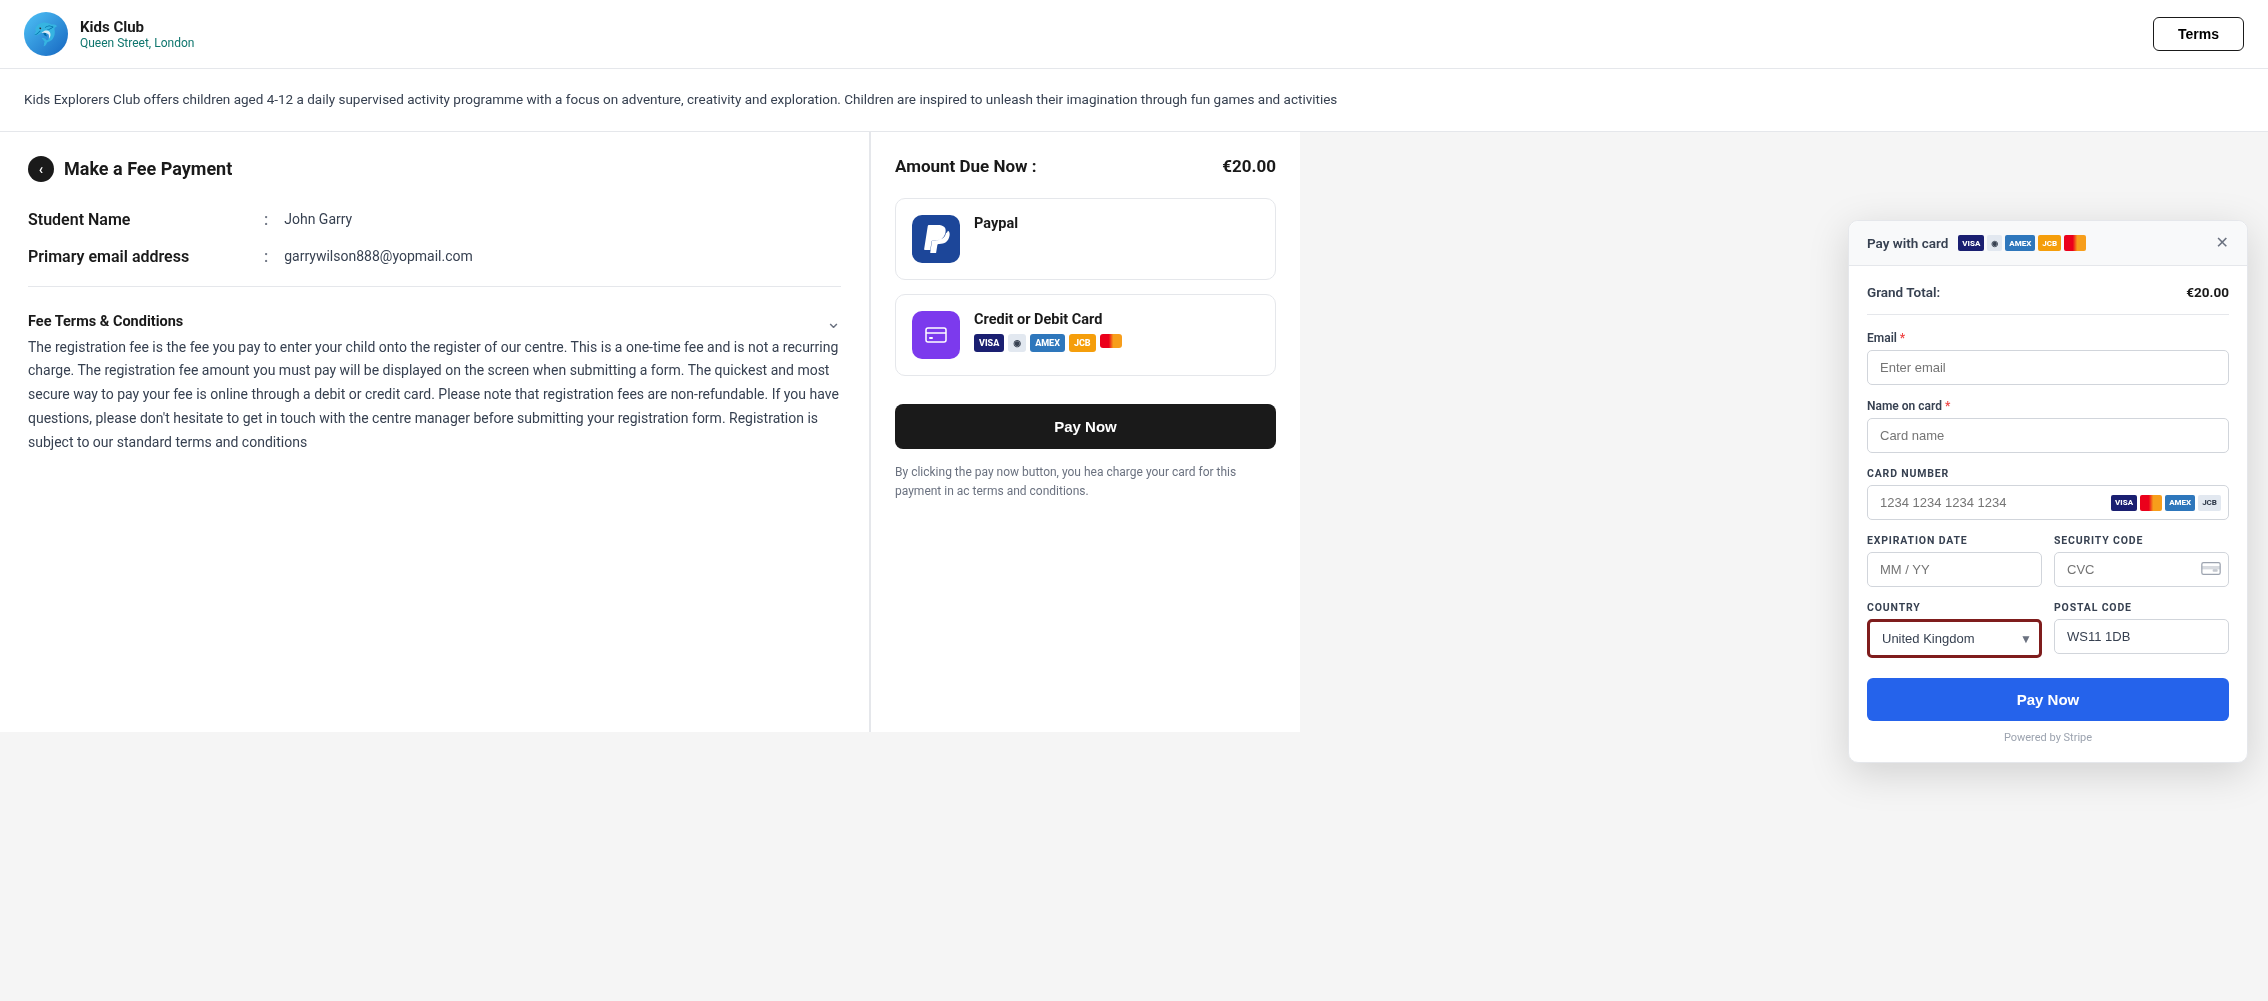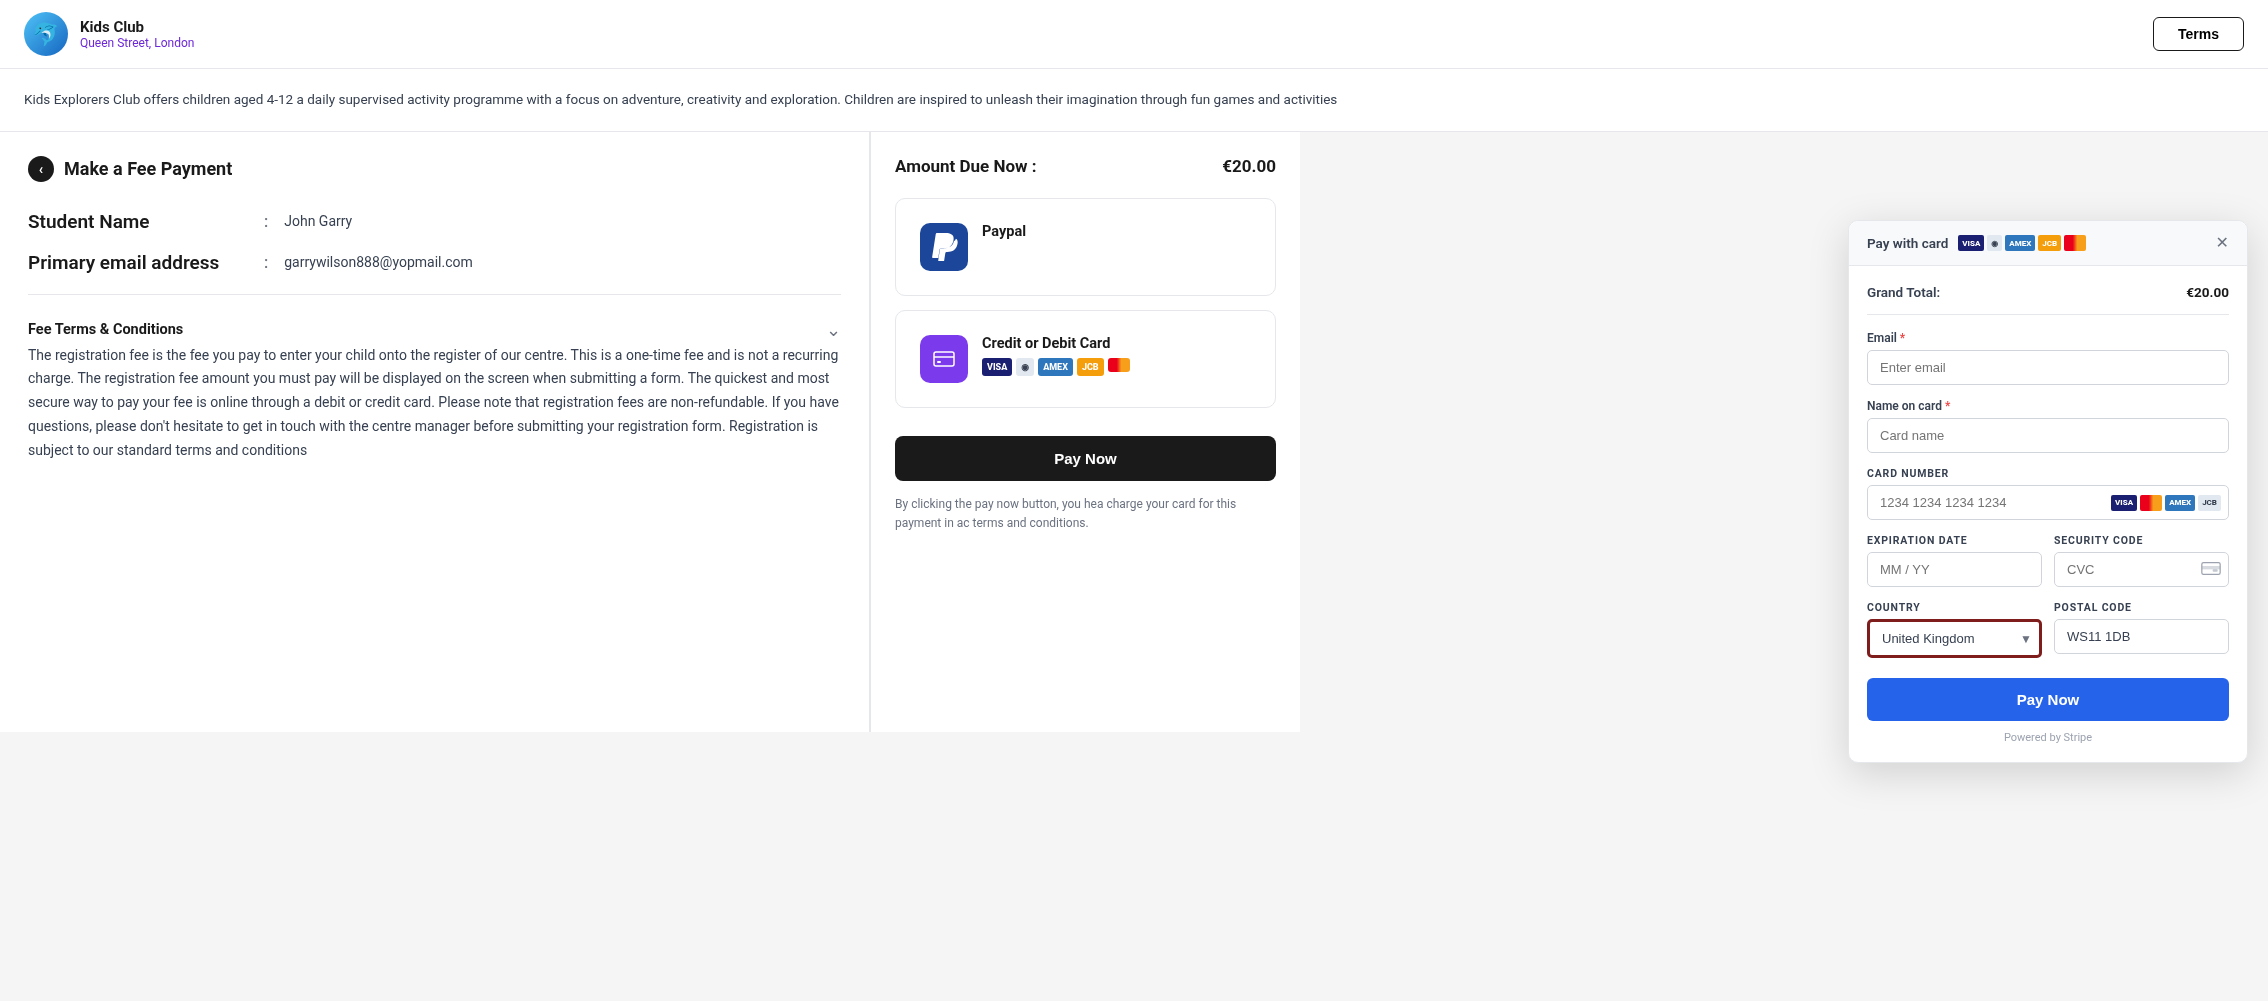--- a/index.html
+++ b/index.html
@@ -33,21 +33,21 @@
       justify-content: center;
       font-size: 22px;
     }
     .header-org-name {
       font-size: 15px;
       font-weight: 700;
       color: #1a1a1a;
     }
     .header-org-address {
       font-size: 12px;
-      color: #6d28d9;
+      color: #0f766e;
     }
     .login-btn {
       border: 1.5px solid #1a1a1a;
       background: #fff;
       padding: 8px 24px;
       border-radius: 6px;
       font-size: 14px;
       font-weight: 600;
       cursor: pointer;
     }
@@ -100,21 +100,21 @@
       color: #fff;
       font-size: 14px;
     }
 
     .info-row {
       display: flex;
       align-items: center;
       margin-bottom: 18px;
     }
     .info-label {
-      font-size: 19px;
+      font-size: 16px;
       font-weight: 600;
       color: #1a1a1a;
       width: 220px;
     }
     .info-colon {
       color: #6b7280;
       margin: 0 16px;
       font-weight: 500;
     }
     .info-value {
@@ -175,21 +175,21 @@
     .amount-due-value {
       font-size: 17px;
       font-weight: 700;
       color: #1a1a1a;
     }
 
     
     .payment-option {
       border: 1px solid #e5e7eb;
       border-radius: 10px;
-      padding: 24px;
+      padding: 16px;
       margin-bottom: 14px;
       display: flex;
       align-items: flex-start;
       gap: 14px;
     }
     .payment-icon {
       width: 48px;
       height: 48px;
       border-radius: 10px;
       display: flex;

